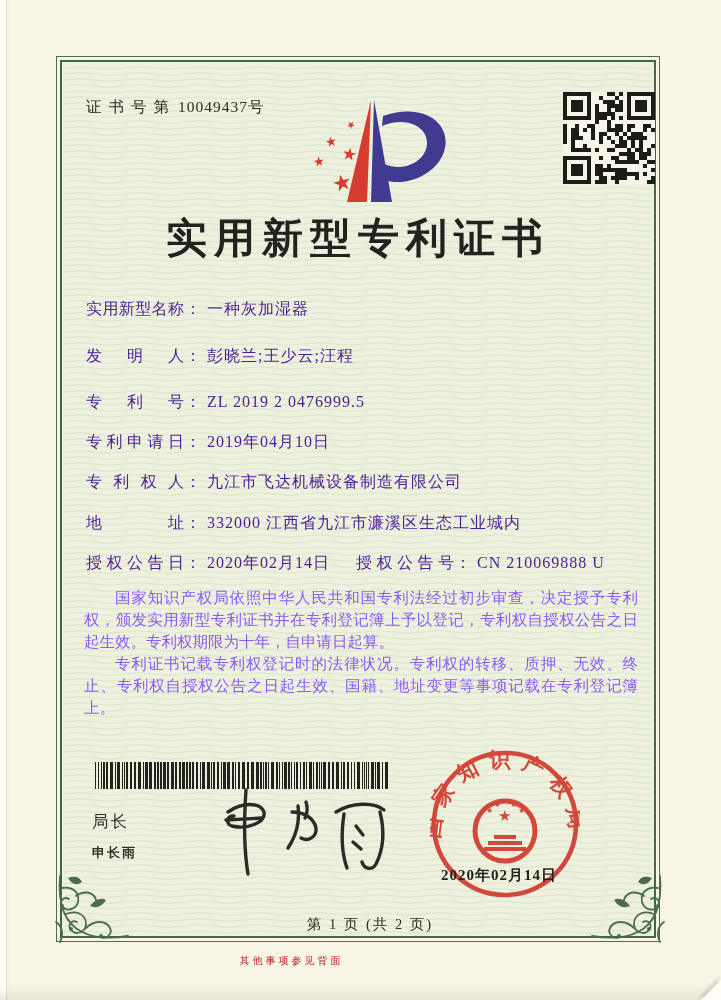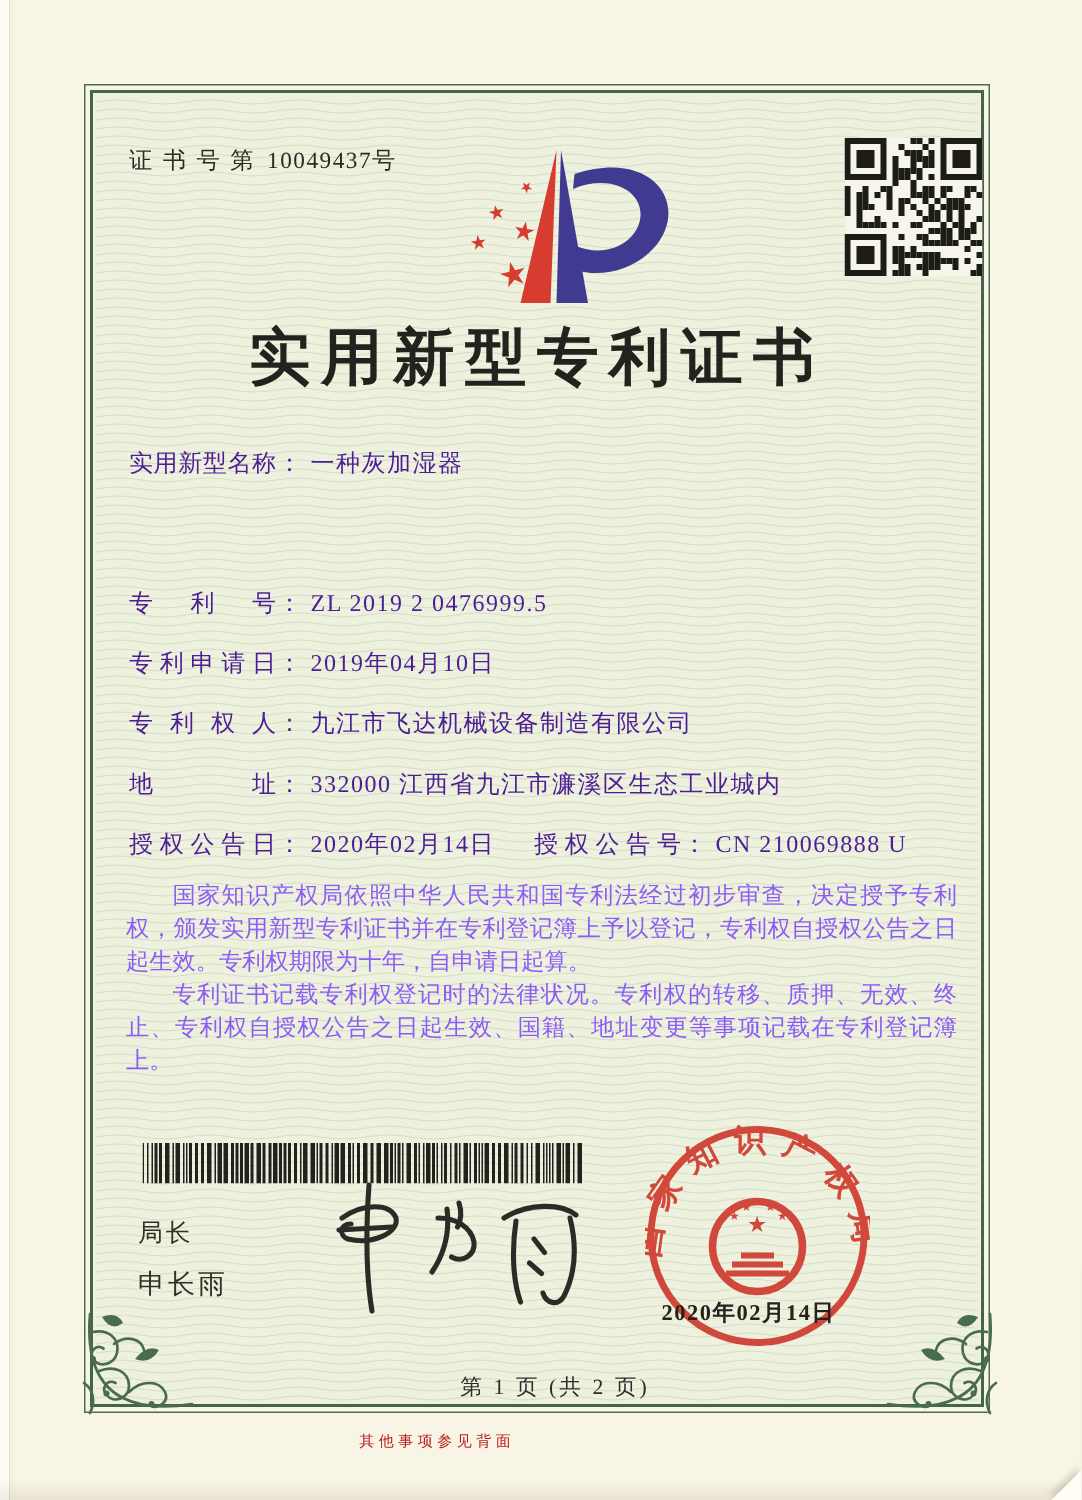--- a/index.html
+++ b/index.html
@@ -48,21 +48,21 @@
        line-height:22px;color:#8b5cf6;text-align:justify;}
   .paras p{margin:0;text-indent:2em;}
 
   .barcode{position:absolute;left:95px;top:762px;width:294px;height:27px;}
 
   .seal{position:absolute;left:430px;top:749px;width:150px;height:150px;}
   .seal-date{position:absolute;left:441px;top:866px;font-size:15px;font-weight:bold;
        color:#26211d;letter-spacing:1px;}
 
   .director-title{position:absolute;left:92px;top:811px;font-size:16.5px;color:#33302a;letter-spacing:2px;}
-  .director-name{position:absolute;left:92px;top:844px;font-size:18px;color:#33302a;letter-spacing:2px;}
+  .director-name{position:absolute;left:92px;top:844px;font-size:13px;color:#33302a;letter-spacing:2px;font-weight:bold;}
   .signature{position:absolute;left:202px;top:778px;width:200px;height:104px;}
 
   .page-info{position:absolute;left:72px;top:915px;width:596px;text-align:center;
        font-size:14.5px;color:#2e2c28;letter-spacing:2px;}
   .back-note{position:absolute;left:0;top:954px;width:583px;text-align:center;
        font-size:10px;color:#b91c1c;letter-spacing:3px;}
 </style>
 </head>
 <body>
 
@@ -448,20 +448,23 @@
       <rect x="0" y="64" width="28" height="28" fill="#1d1d18"></rect>
       <rect x="4" y="68" width="20" height="20" fill="#f7f5ea"></rect>
       <rect x="8" y="72" width="12" height="12" fill="#1d1d18"></rect>
     </svg>
 
   <div class="doc-title">实用新型专利证书</div>
 
   <div class="frow" style="top:299px">
     <span class="flabel">实用新型名称</span><span class="fcolon">：</span><span class="fvalue">一种灰加湿器</span>
   </div>
+  <div class="frow" style="top:346px">
+    <span class="flabel">发明人</span><span class="fcolon">：</span><span class="fvalue">彭晓兰;王少云;汪程</span>
+  </div>
   <div class="frow" style="top:392px">
     <span class="flabel">专利号</span><span class="fcolon">：</span><span class="fvalue">ZL 2019 2 0476999.5</span>
   </div>
   <div class="frow" style="top:432px">
     <span class="flabel">专利申请日</span><span class="fcolon">：</span><span class="fvalue">2019年04月10日</span>
   </div>
   <div class="frow" style="top:472px">
     <span class="flabel">专利权人</span><span class="fcolon">：</span><span class="fvalue">九江市飞达机械设备制造有限公司</span>
   </div>
   <div class="frow" style="top:513px">

